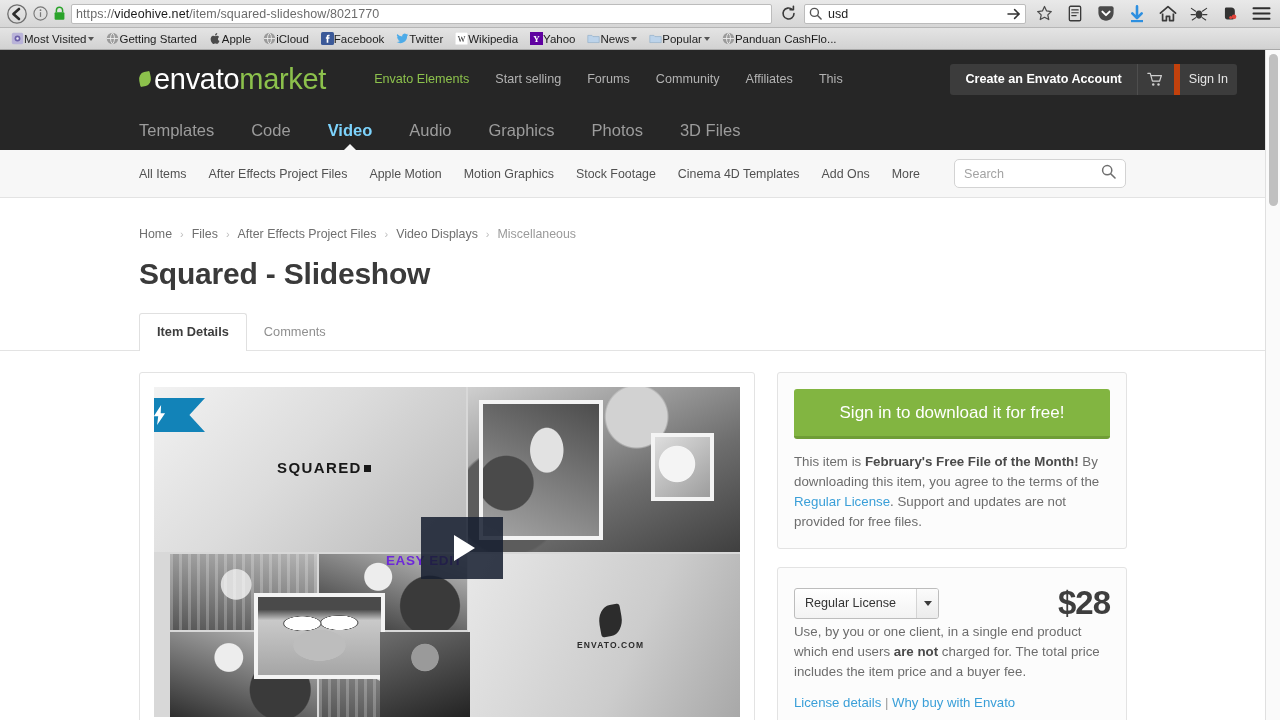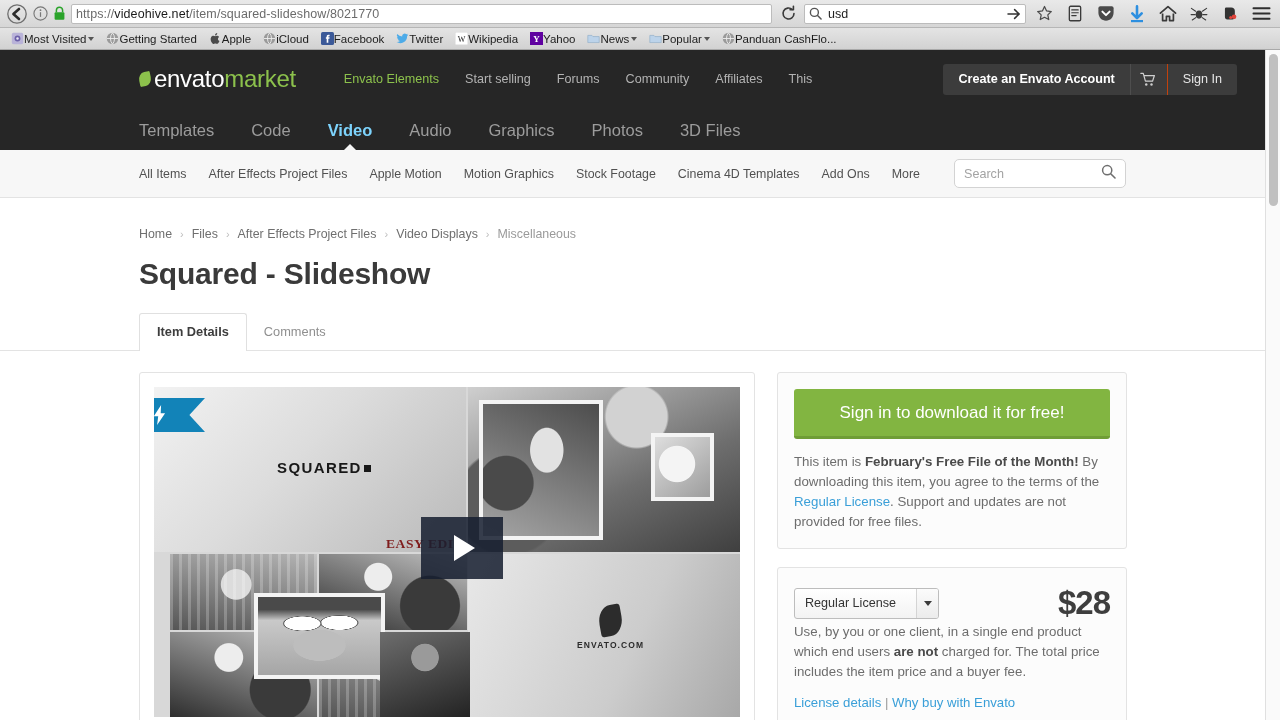--- a/index.html
+++ b/index.html
@@ -78,21 +78,21 @@
     background: #ffffff;
     overflow: hidden;
   }
   #page-scroll { width: 1265px; }
 
   #envato-header { background: #262626; height: 100px; position: relative; }
   #header-top {
     height: 58px; display: flex; align-items: center;
     padding-left: 139px; padding-right: 28px;
   }
-  #logo { display: flex; align-items: center; font-size: 24px; letter-spacing: -.3px; text-align: center; }
+  #logo { display: flex; align-items: center; font-size: 29px; letter-spacing: -.3px; text-align: center; }
   .logo-leaf {
     width: 12px; height: 14px; margin-right: 3px;
     background: #8cc14c;
     border-radius: 55% 10% 55% 10%;
     transform: rotate(-12deg);
   }
   .logo-envato { color: #fff; font-weight: 400; }
   .logo-market { color: #8cc14c; font-weight: 400; }
 
   #header-links {
@@ -111,22 +111,22 @@
     color: #fff; font-size: 12.6px; font-weight: bold;
     display: flex; align-items: center; padding: 0 15px;
     white-space: nowrap;
   }
   #cart-button {
     display: flex; align-items: center; justify-content: center;
     width: 37px; border-left: 1px solid #4e4e4e;
   }
   #signin-button {
     color: #e6e6e6; font-size: 12.6px;
-    display: flex; align-items: center; padding: 0 15px;
-    border-left: 1px solid #c2410c; white-space: nowrap;
+    display: flex; align-items: center; padding: 0 9px;
+    border-left: 6px solid #c2410c; white-space: nowrap;
   }
 
   #header-nav {
     display: flex; align-items: flex-end; gap: 37px;
     padding-left: 139px; height: 42px; position: relative;
   }
   .nav-item {
     color: #9c9c9c; font-size: 16.5px; padding-bottom: 10px;
     position: relative; white-space: nowrap;
   }
@@ -301,23 +301,23 @@
   #squared-title {
     position: absolute; left: 123px; top: 72px;
     font-size: 15px; font-weight: bold; color: #181818;
     letter-spacing: 1.4px; z-index: 5;
   }
   #squared-title .dot {
     display: inline-block; width: 7px; height: 7px;
     background: #181818; margin-left: 2px; vertical-align: 1px;
   }
   #easyedit-label {
-    position: absolute; left: 232px; top: 149px;
-    font-size: 13.5px; font-weight: bold; color: #7f1d1d;
-    letter-spacing: .6px; z-index: 6; font-family: Liberation Serif, serif;
+    position: absolute; left: 232px; top: 166px;
+    font-size: 13.5px; font-weight: bold; color: #6d28d9;
+    letter-spacing: .6px; z-index: 6;
   }
   #envato-watermark {
     position: absolute; left: 423px; top: 218px;
     z-index: 6; text-align: center; color: #2c2c2c;
   }
   #envato-watermark .wm-leaf {
     width: 23px; height: 31px; margin: 0 auto 4px;
     background: #2c2c2c;
     border-radius: 58% 12% 58% 12%;
     transform: rotate(-10deg);

